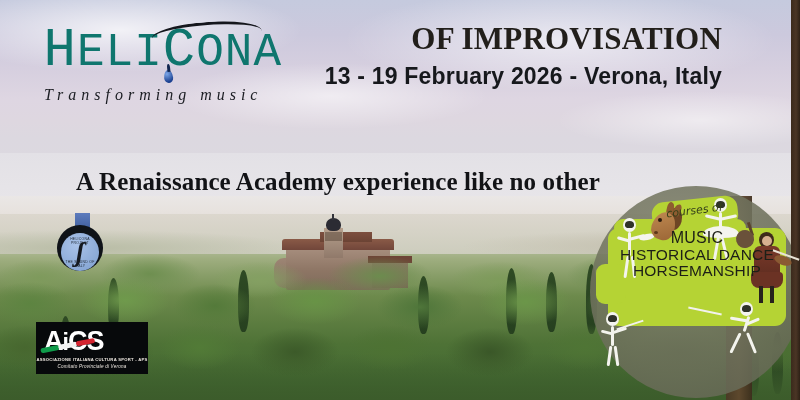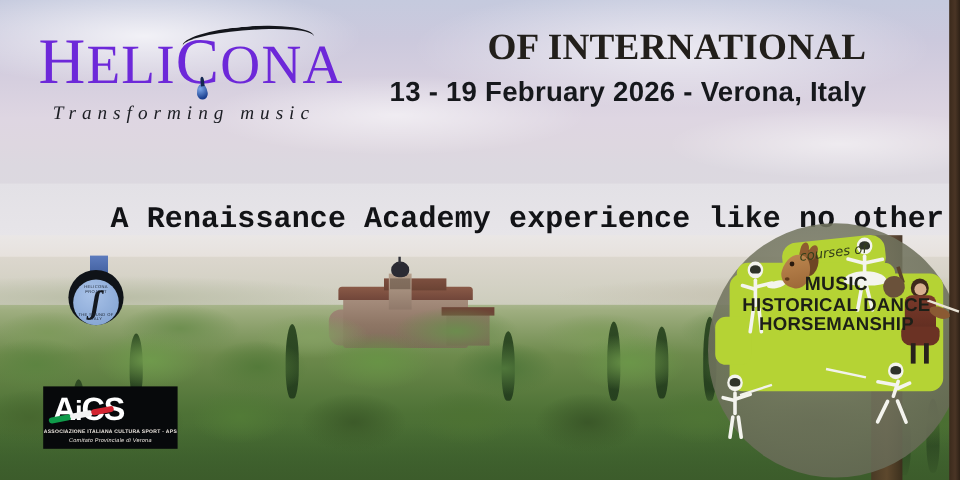--- a/index.html
+++ b/index.html
@@ -136,23 +136,23 @@
   
   .right-edge{
     position:absolute;right:0;top:0;width:9px;height:400px;
     background:linear-gradient(90deg,#3b2a1c 0%,#4a3525 55%,#2e2116 100%);
     z-index:7;
   }
 
   
   .helicona{position:absolute;left:32px;top:24px;width:250px;height:86px;z-index:5;}
   .heli-word{
-    font-family:Liberation Serif, serif;
-    font-size:46px;letter-spacing:1px;color:#6d28d9;
-    line-height:1;white-space:nowrap;
+    font-family:Liberation Mono, monospace;
+    font-size:46px;letter-spacing:1px;color:#0f766e;
+    line-height:1;white-space:nowrap;text-align:right;
   }
   .heli-word .cap{font-size:54px;}
   .heli-swoosh{
     position:absolute;left:120px;top:-2px;width:110px;height:22px;
     border-top:3px solid #14161c;border-right:0;
     border-radius:60% 70% 0 0;transform:rotate(-5deg);
   }
   .heli-drop{
     position:absolute;left:132px;top:46px;width:9px;height:13px;
     background:radial-gradient(circle at 35% 30%,#7ba6e8,#1a3f8f 75%);
@@ -190,22 +190,22 @@
   }
   .t-dates{
     margin-top:7px;
     font-family:"Liberation Sans",sans-serif;font-weight:bold;
     font-size:23px;color:#16181c;letter-spacing:.2px;white-space:nowrap;
   }
 
   
   .strapline{
     position:absolute;left:76px;top:168px;z-index:6;
-    font-family:Liberation Mono, monospace;font-weight:bold;
-    font-size:25px;color:#121316;letter-spacing:.1px;white-space:nowrap;margin-left:16px;
+    font-family:Liberation Serif, serif;font-weight:bold;
+    font-size:25px;color:#121316;letter-spacing:.1px;white-space:nowrap;
   }
 
   
   .seal{position:absolute;left:57px;top:221px;width:50px;height:50px;z-index:6;}
   .seal-ribbon{
     position:absolute;left:18px;top:-8px;width:15px;height:16px;
     background:linear-gradient(180deg,#5d7bbd,#41609f);
   }
   .seal-ring{
     position:absolute;left:0;top:4px;width:46px;height:46px;border-radius:50%;
@@ -284,21 +284,21 @@
   .txt-of{
     position:absolute;left:666px;top:204px;z-index:10;
     font-family:"DejaVu Sans",sans-serif;font-style:italic;
     font-size:11px;color:#35401a;transform:rotate(-7deg);white-space:nowrap;
   }
   .course-list{
     position:absolute;left:602px;top:230px;width:190px;z-index:10;
     text-align:center;
   }
   .course-list div{
-    font-family:"Liberation Sans",sans-serif;font-weight:bold;
+    font-family:"Liberation Sans",sans-serif;font-weight:normal;
     color:#1d1f17;line-height:16.5px;letter-spacing:.2px;white-space:nowrap;
   }
   .cl-0{font-size:16px;}
   .cl-1{font-size:16px;}
   .cl-2{font-size:15.5px;}
   .cl-3{font-size:15.5px;}
   .cl-4{font-size:15.5px;}
 
   
   .fig{position:absolute;z-index:9;}
@@ -458,21 +458,21 @@
       <span class="cap">H</span><span>E</span><span>L</span><span>I</span><span class="cap">C</span><span>O</span><span>N</span><span>A</span>
     </div>
     <div class="heli-drop"></div>
     <div class="heli-tag">Transforming music</div>
   </div>
 
   <div class="title-block">
     <div class="t-line1">
       
     </div>
-    <div class="t-line2">OF INTERNATIONAL</div>
+    <div class="t-line2">OF IMPROVISATION</div>
     <div class="t-dates">13 - 19 February 2026 - Verona, Italy</div>
   </div>
 
   <div class="strapline">A Renaissance Academy experience like no other</div>
 
   <div class="seal">
     <div class="seal-ribbon"></div>
     <div class="seal-ring">
       <div class="seal-face">
         <div class="seal-txt-top">HELICONA PROJECT</div>

